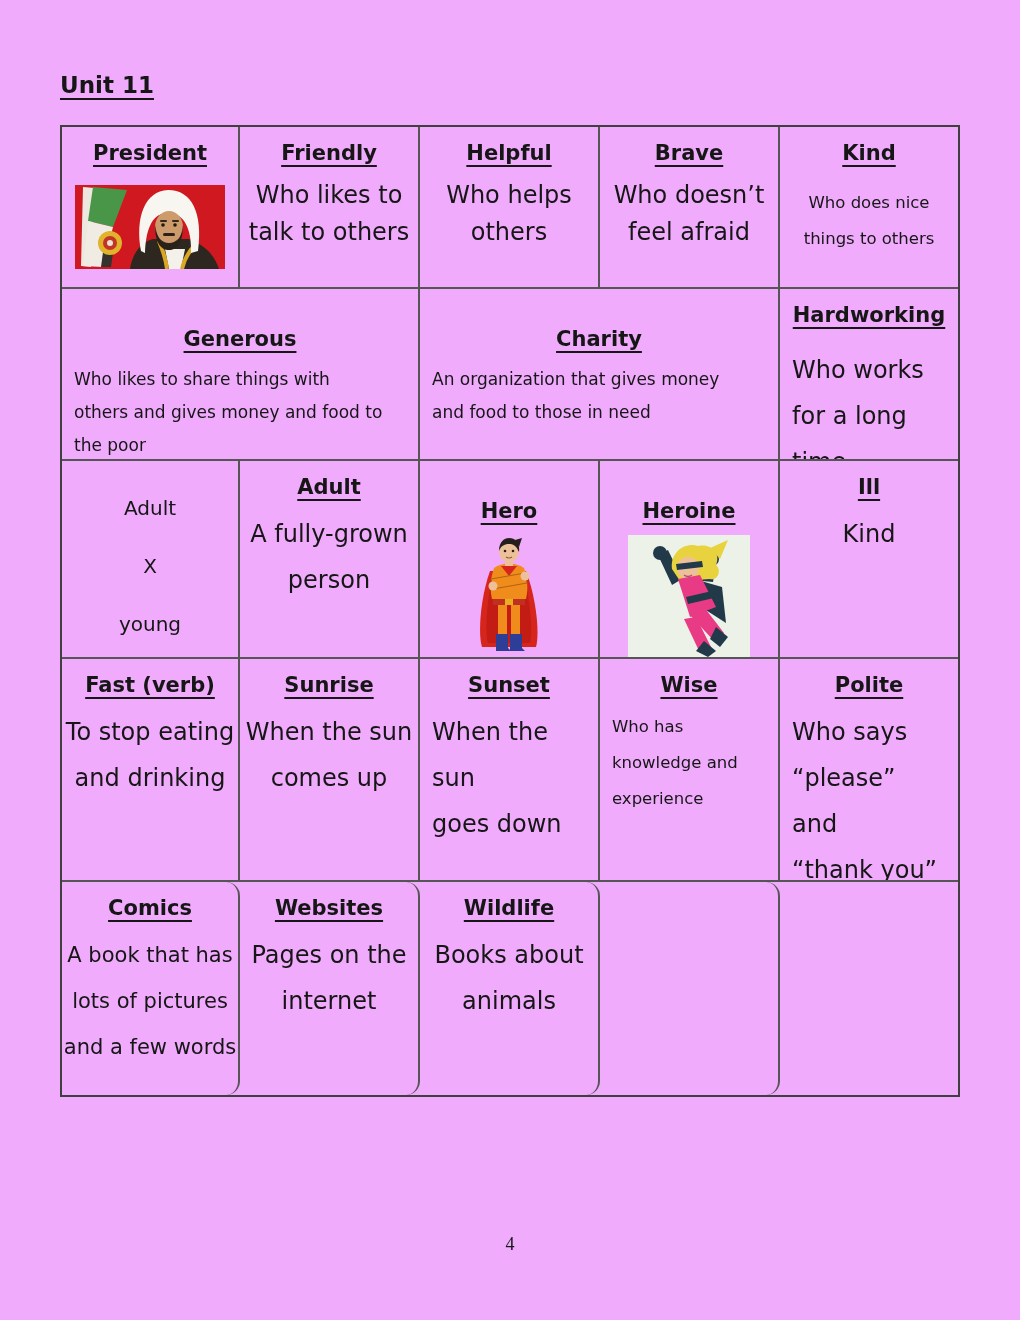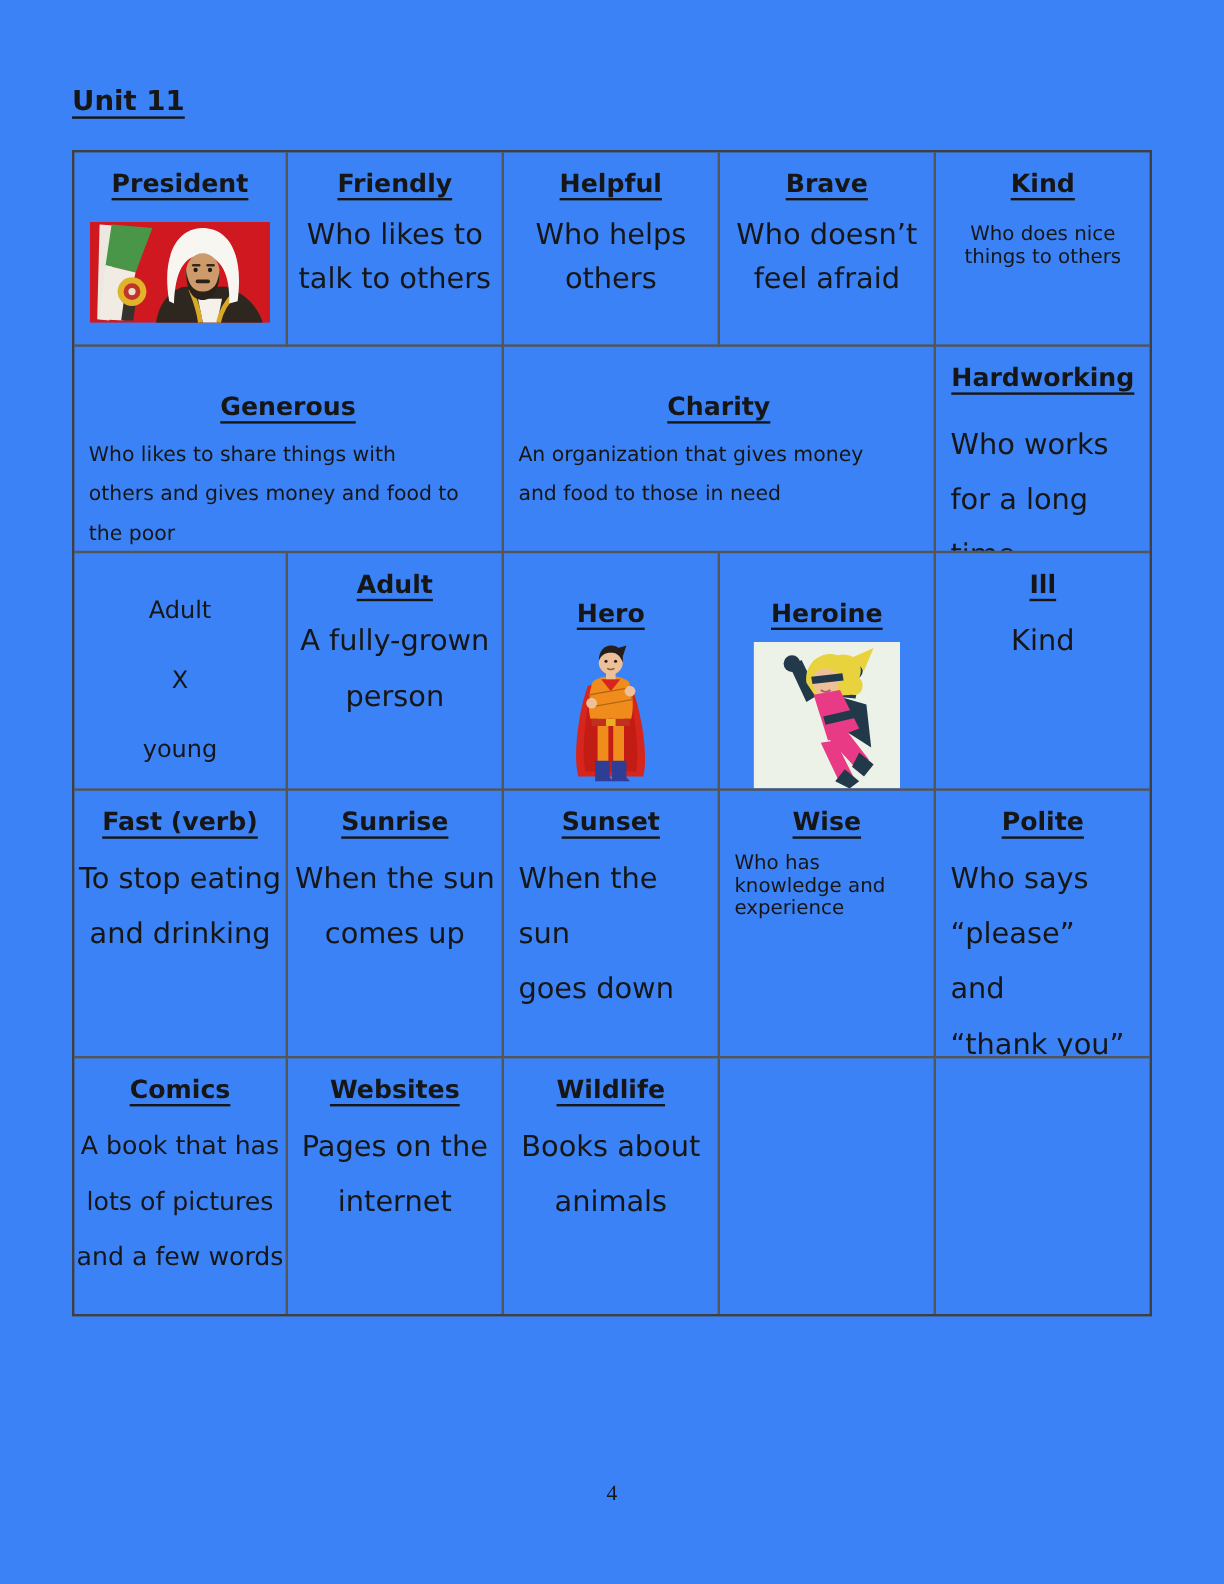--- a/index.html
+++ b/index.html
@@ -1,19 +1,19 @@
 <!DOCTYPE html>
 <html><head>
 <meta charset="utf-8">
 <style>
   html,body{margin:0;padding:0;background:#ffffff;}
   .page{
     position:relative;
     width:1020px;height:1320px;
-    background:#3b82f6;
+    background:#f0abfc;
     font-family:"DejaVu Sans","Liberation Sans",sans-serif;
     color:#161616;
     overflow:hidden;
   }
   .heading{
     position:absolute;left:60px;top:72px;
     font-size:23px;font-weight:bold;
     text-decoration:underline;
     text-decoration-thickness:2px;
     text-underline-offset:5px;
@@ -30,36 +30,36 @@
   .cell{
     box-sizing:border-box;
     border-right:2px solid #555555;
     border-bottom:2px solid #555555;
     text-align:center;
     padding-top:14px;
     overflow:hidden;
   }
   .cell.span2{grid-column:span 2;}
   .cell.c-last{border-right:none;}
-  .cell.r-last{border-bottom:none;}
+  .cell.r-last{border-bottom:none;border-radius:14px;}
   .title{
     font-size:21px;font-weight:bold;
     text-decoration:underline;
     text-decoration-thickness:2px;
     text-underline-offset:5px;
     margin-bottom:12px;
   }
   .title.mb-sm{margin-bottom:12px;margin-top:24px;}
   .title.mb-md{margin-bottom:20px;}
   .def{
     white-space:pre-line;
     font-size:24px;line-height:37px;
   }
   .def.lh45{line-height:46px;}
-  .def.small{font-size:16.5px;line-height:19px;}
+  .def.small{font-size:16.5px;line-height:36px;}
   .def.mid{font-size:17px;line-height:33px;}
   .def.left{text-align:left;padding:0 12px;}
   .def.comics{font-size:21px;line-height:46px;}
   .antonym{
     white-space:pre-line;
     font-size:20px;line-height:58px;
     padding-top:4px;
   }
   .imgwrap{display:flex;justify-content:center;}
   .imgwrap.mt-sm{margin-top:12px;}

